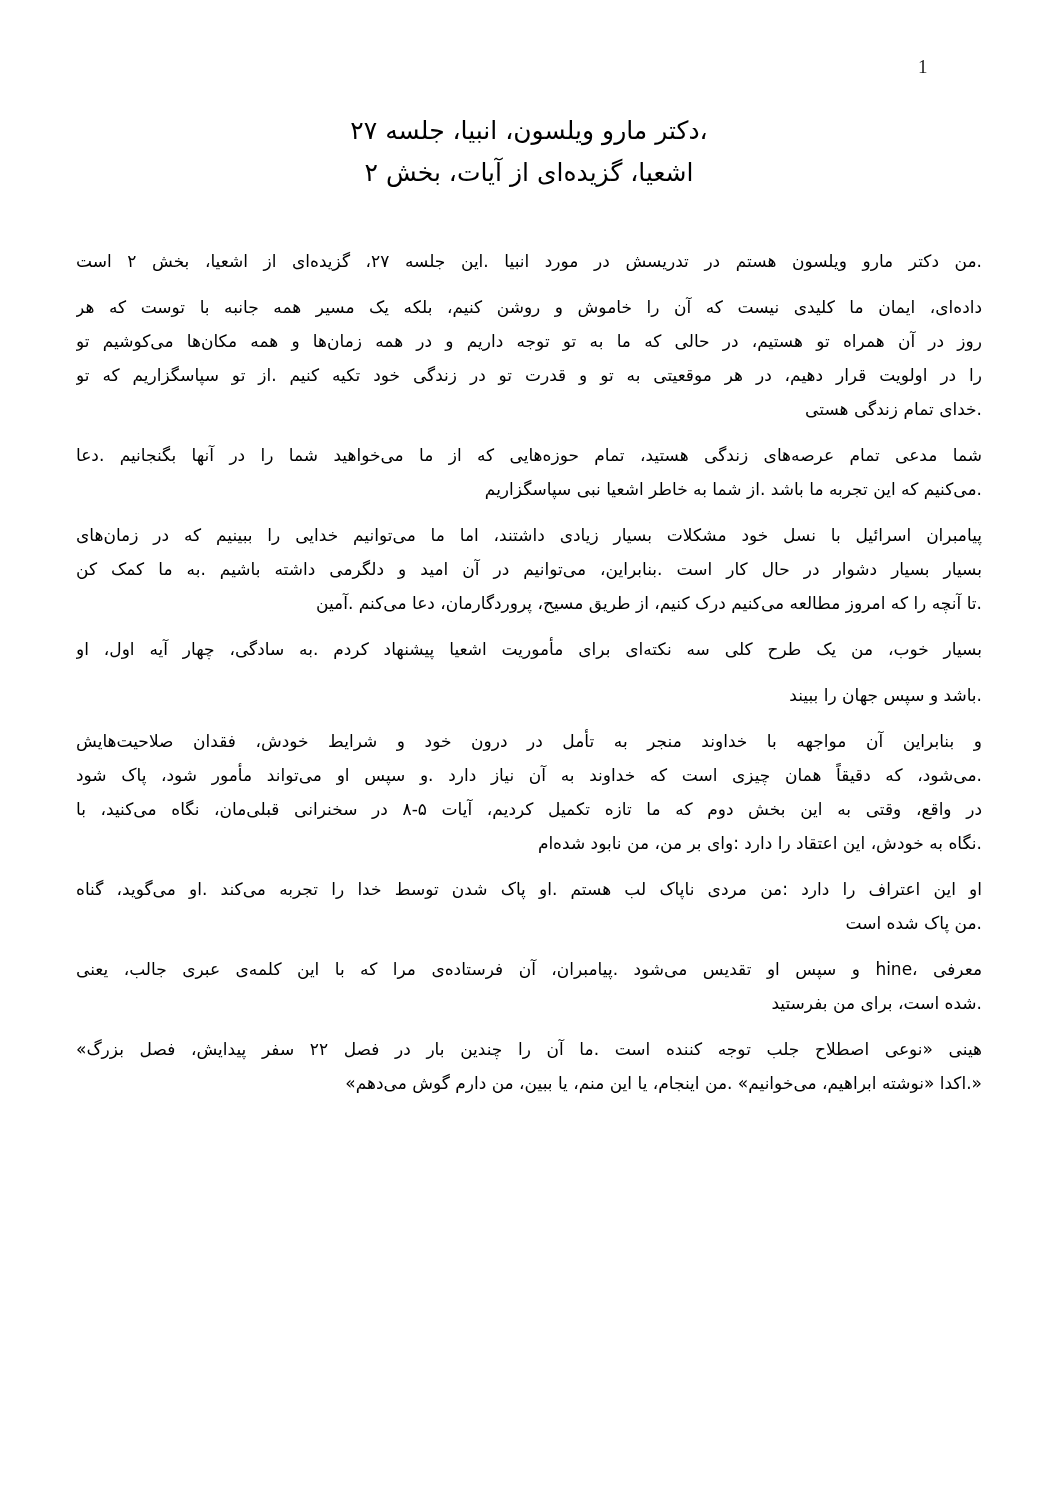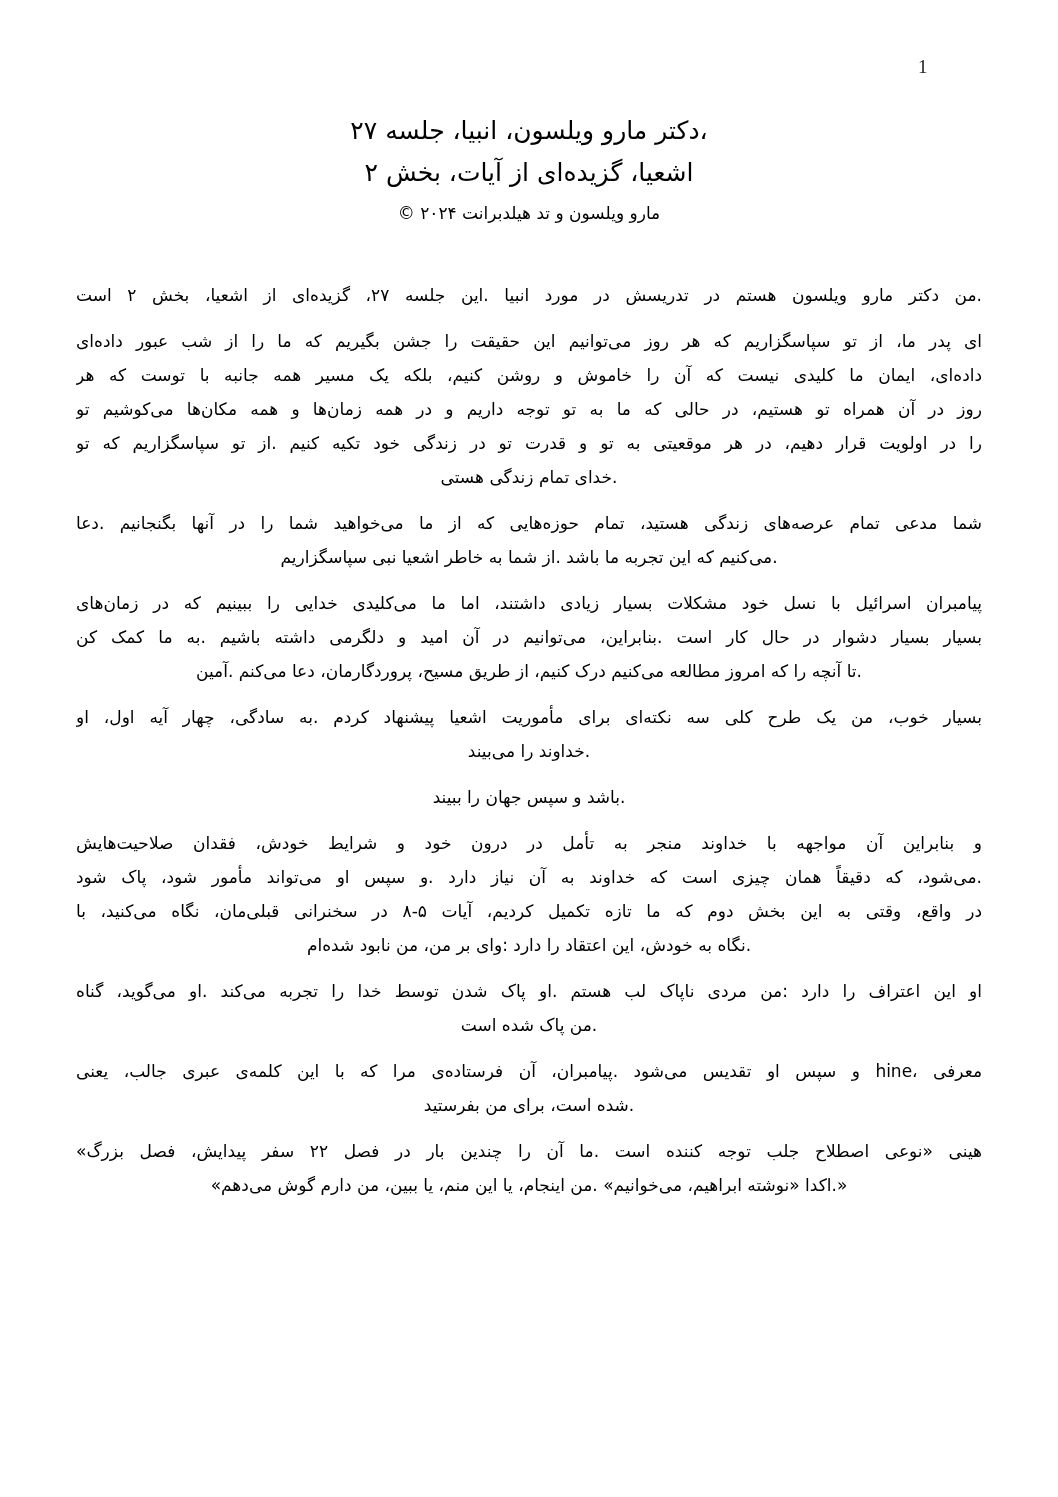--- a/index.html
+++ b/index.html
@@ -43,58 +43,55 @@
   }
   .para { margin-bottom: 12px; margin-top: 12px; }
   .line {
     direction: rtl;
     font-size: 17px;
     line-height: 34px;
     height: 34px;
     overflow: hidden;
   }
   .align-full  { text-align: justify; text-align-last: justify; }
-  .align-left  { text-align: center;  white-space: nowrap; }
+  .align-left  { text-align: right;  white-space: nowrap; }
   .align-right { text-align: right; white-space: nowrap; }
 </style>
 </head>
 <body>
 
 <div class="page">
   <div class="page-number">1</div>
 
   <div class="header">
     <div class="title-line" dir="rtl">،دکتر مارو ویلسون، انبیا، جلسه ۲۷</div>
     <div class="title-line" dir="rtl">اشعیا، گزیده‌ای از آیات، بخش ۲</div>
-    <div class="byline" dir="rtl">مارو ویلسون و تد هیلدبرانت ۲۰۲۴ ©</div>
   </div>
 
   <div class="doc-body">
       <div class="para">
         <div class="line align-full" dir="rtl">.من دکتر مارو ویلسون هستم در تدریسش در مورد انبیا .این جلسه ۲۷، گزیده‌ای از اشعیا، بخش ۲ است</div>
       </div>
       <div class="para">
-        <div class="line align-full" dir="rtl">ای پدر ما، از تو سپاسگزاریم که هر روز می‌توانیم این حقیقت را جشن بگیریم که ما را از شب عبور داده‌ای</div>
         <div class="line align-full" dir="rtl">داده‌ای، ایمان ما کلیدی نیست که آن را خاموش و روشن کنیم، بلکه یک مسیر همه جانبه با توست که هر</div>
         <div class="line align-full" dir="rtl">روز در آن همراه تو هستیم، در حالی که ما به تو توجه داریم و در همه زمان‌ها و همه مکان‌ها می‌کوشیم تو</div>
         <div class="line align-full" dir="rtl">را در اولویت قرار دهیم، در هر موقعیتی به تو و قدرت تو در زندگی خود تکیه کنیم .از تو سپاسگزاریم که تو</div>
         <div class="line align-left" dir="rtl">.خدای تمام زندگی هستی</div>
       </div>
       <div class="para">
         <div class="line align-full" dir="rtl">شما مدعی تمام عرصه‌های زندگی هستید، تمام حوزه‌هایی که از ما می‌خواهید شما را در آنها بگنجانیم .دعا</div>
         <div class="line align-left" dir="rtl">.می‌کنیم که این تجربه ما باشد .از شما به خاطر اشعیا نبی سپاسگزاریم</div>
       </div>
       <div class="para">
-        <div class="line align-full" dir="rtl">پیامبران اسرائیل با نسل خود مشکلات بسیار زیادی داشتند، اما ما می‌کلیدی خدایی را ببینیم که در زمان‌های</div>
+        <div class="line align-full" dir="rtl">پیامبران اسرائیل با نسل خود مشکلات بسیار زیادی داشتند، اما ما می‌توانیم خدایی را ببینیم که در زمان‌های</div>
         <div class="line align-full" dir="rtl">بسیار بسیار دشوار در حال کار است .بنابراین، می‌توانیم در آن امید و دلگرمی داشته باشیم .به ما کمک کن</div>
         <div class="line align-left" dir="rtl">.تا آنچه را که امروز مطالعه می‌کنیم درک کنیم، از طریق مسیح، پروردگارمان، دعا می‌کنم .آمین</div>
       </div>
       <div class="para">
         <div class="line align-full" dir="rtl">بسیار خوب، من یک طرح کلی سه نکته‌ای برای مأموریت اشعیا پیشنهاد کردم .به سادگی، چهار آیه اول، او</div>
-        <div class="line align-left" dir="rtl">.خداوند را می‌بیند</div>
       </div>
       <div class="para">
         <div class="line align-left" dir="rtl">.باشد و سپس جهان را ببیند</div>
       </div>
       <div class="para">
         <div class="line align-full" dir="rtl">و بنابراین آن مواجهه با خداوند منجر به تأمل در درون خود و شرایط خودش، فقدان صلاحیت‌هایش</div>
         <div class="line align-full" dir="rtl">.می‌شود، که دقیقاً همان چیزی است که خداوند به آن نیاز دارد .و سپس او می‌تواند مأمور شود، پاک شود</div>
         <div class="line align-full" dir="rtl">در واقع، وقتی به این بخش دوم که ما تازه تکمیل کردیم، آیات ۵-۸ در سخنرانی قبلی‌مان، نگاه می‌کنید، با</div>
         <div class="line align-left" dir="rtl">.نگاه به خودش، این اعتقاد را دارد :وای بر من، من نابود شده‌ام</div>
       </div>

